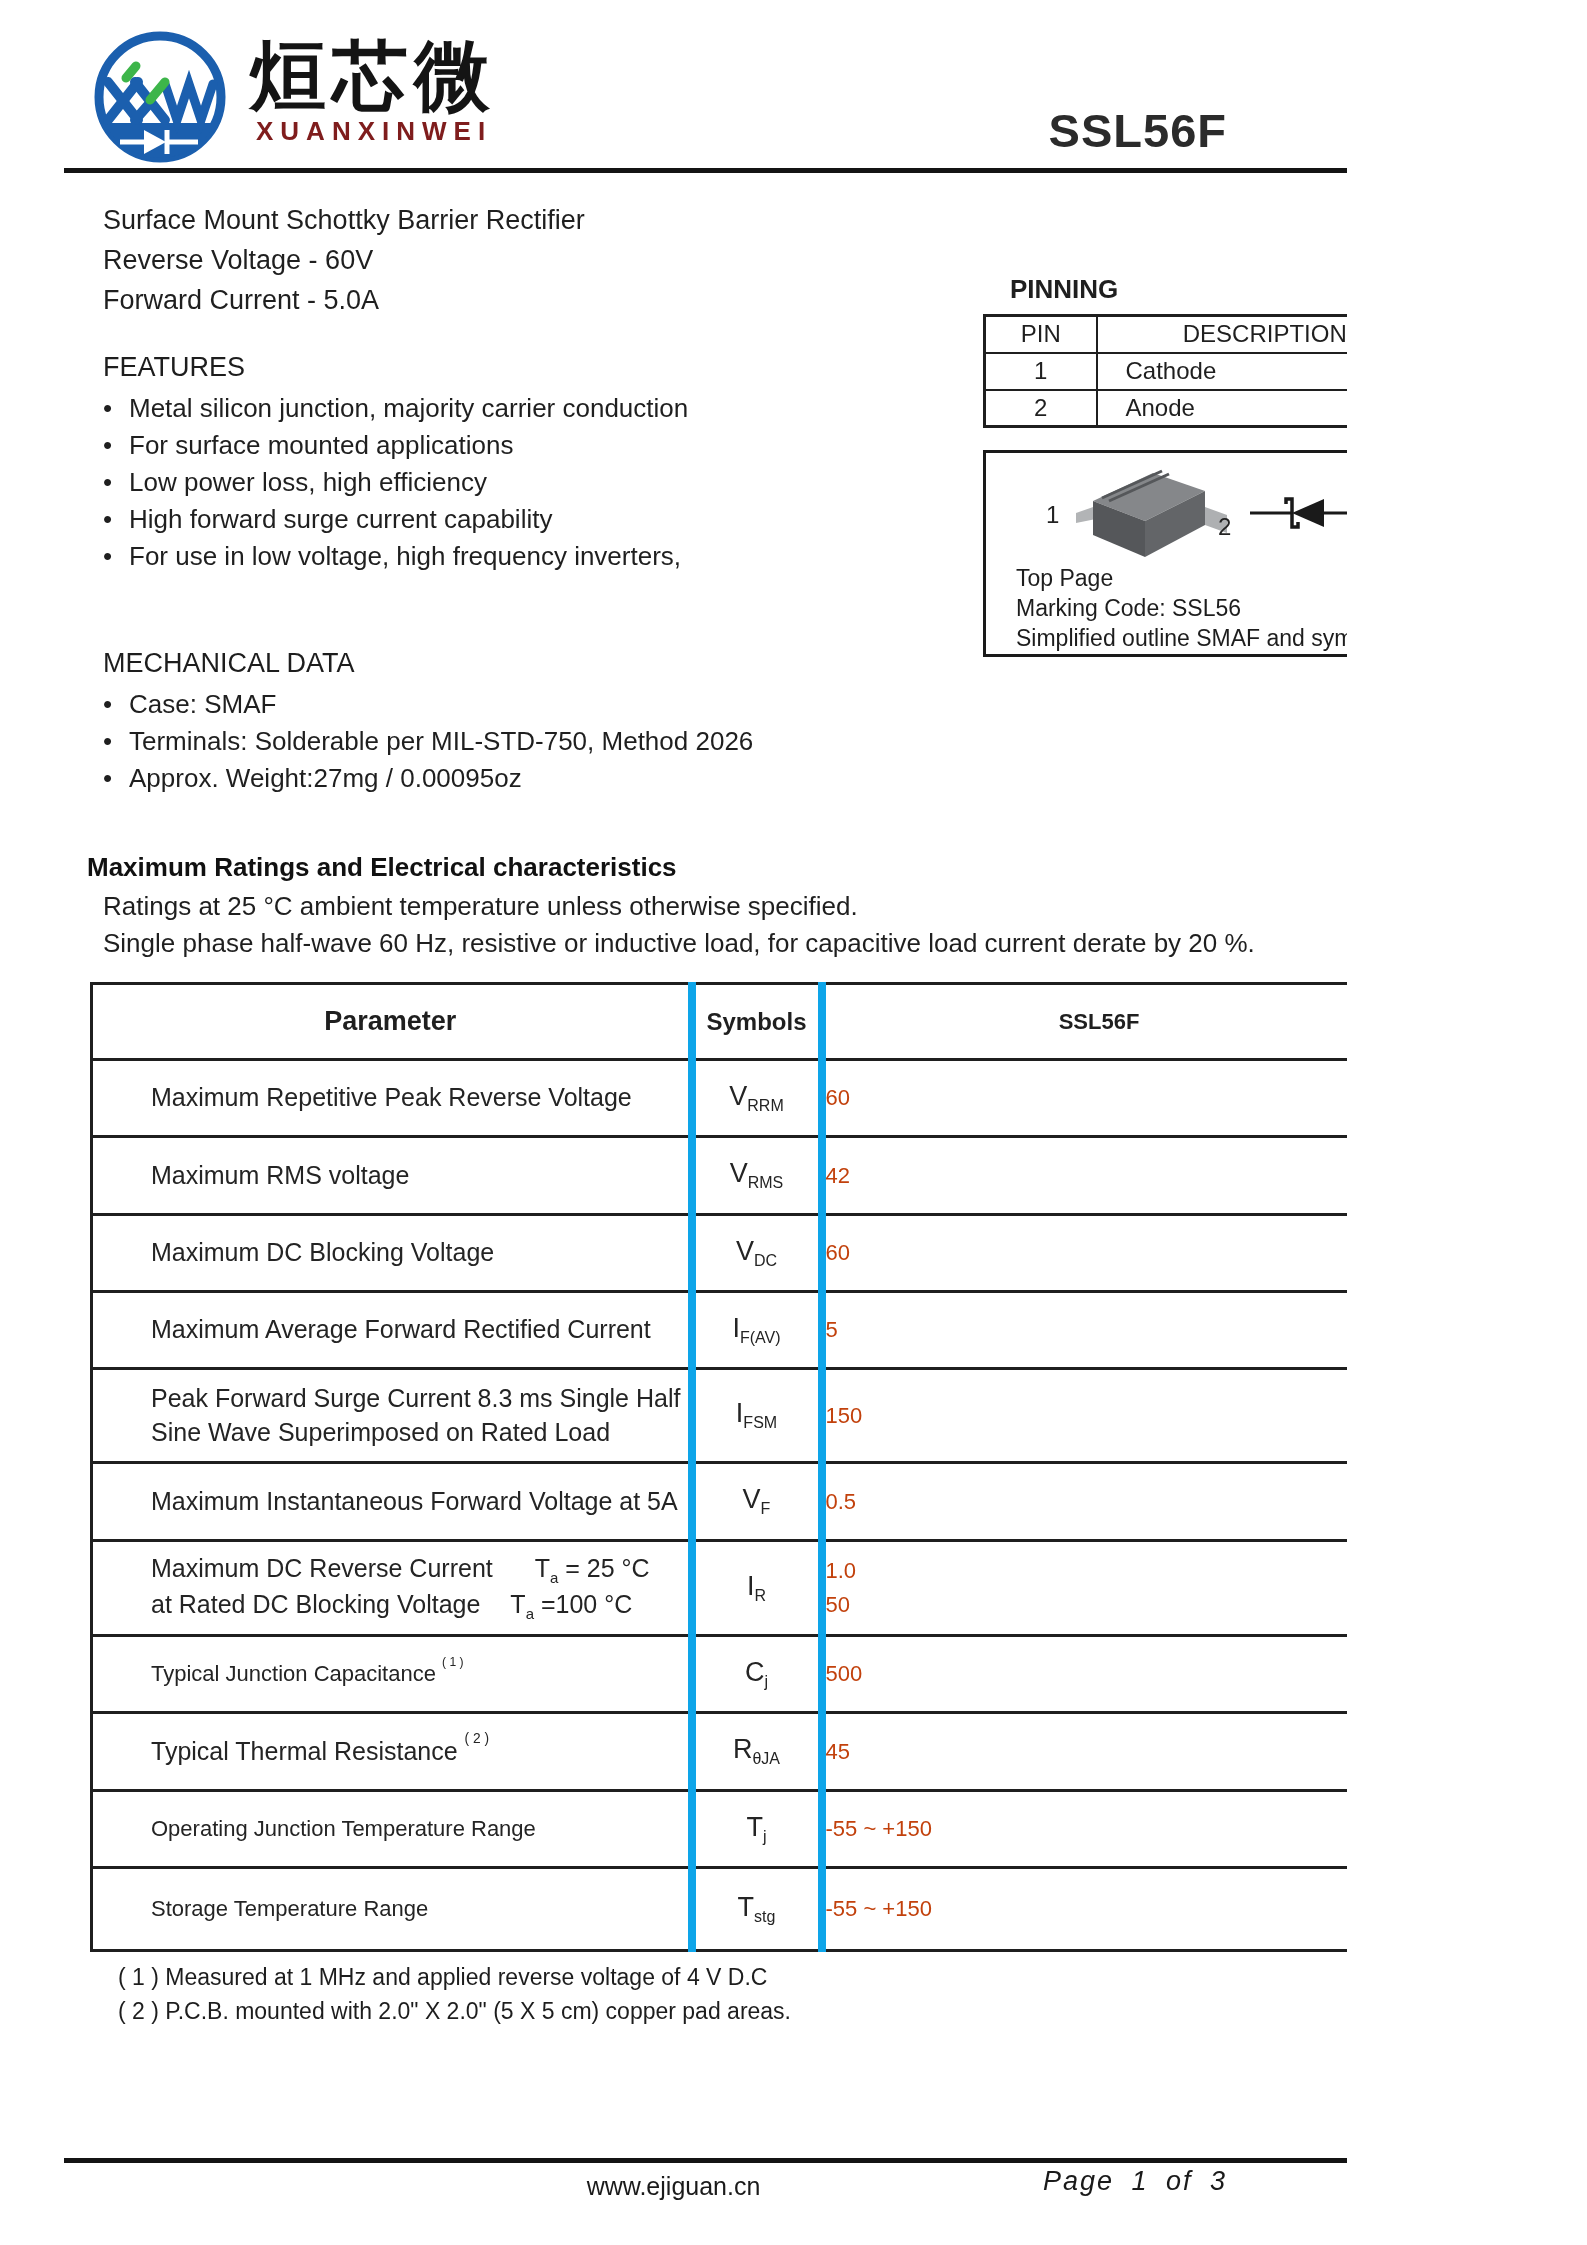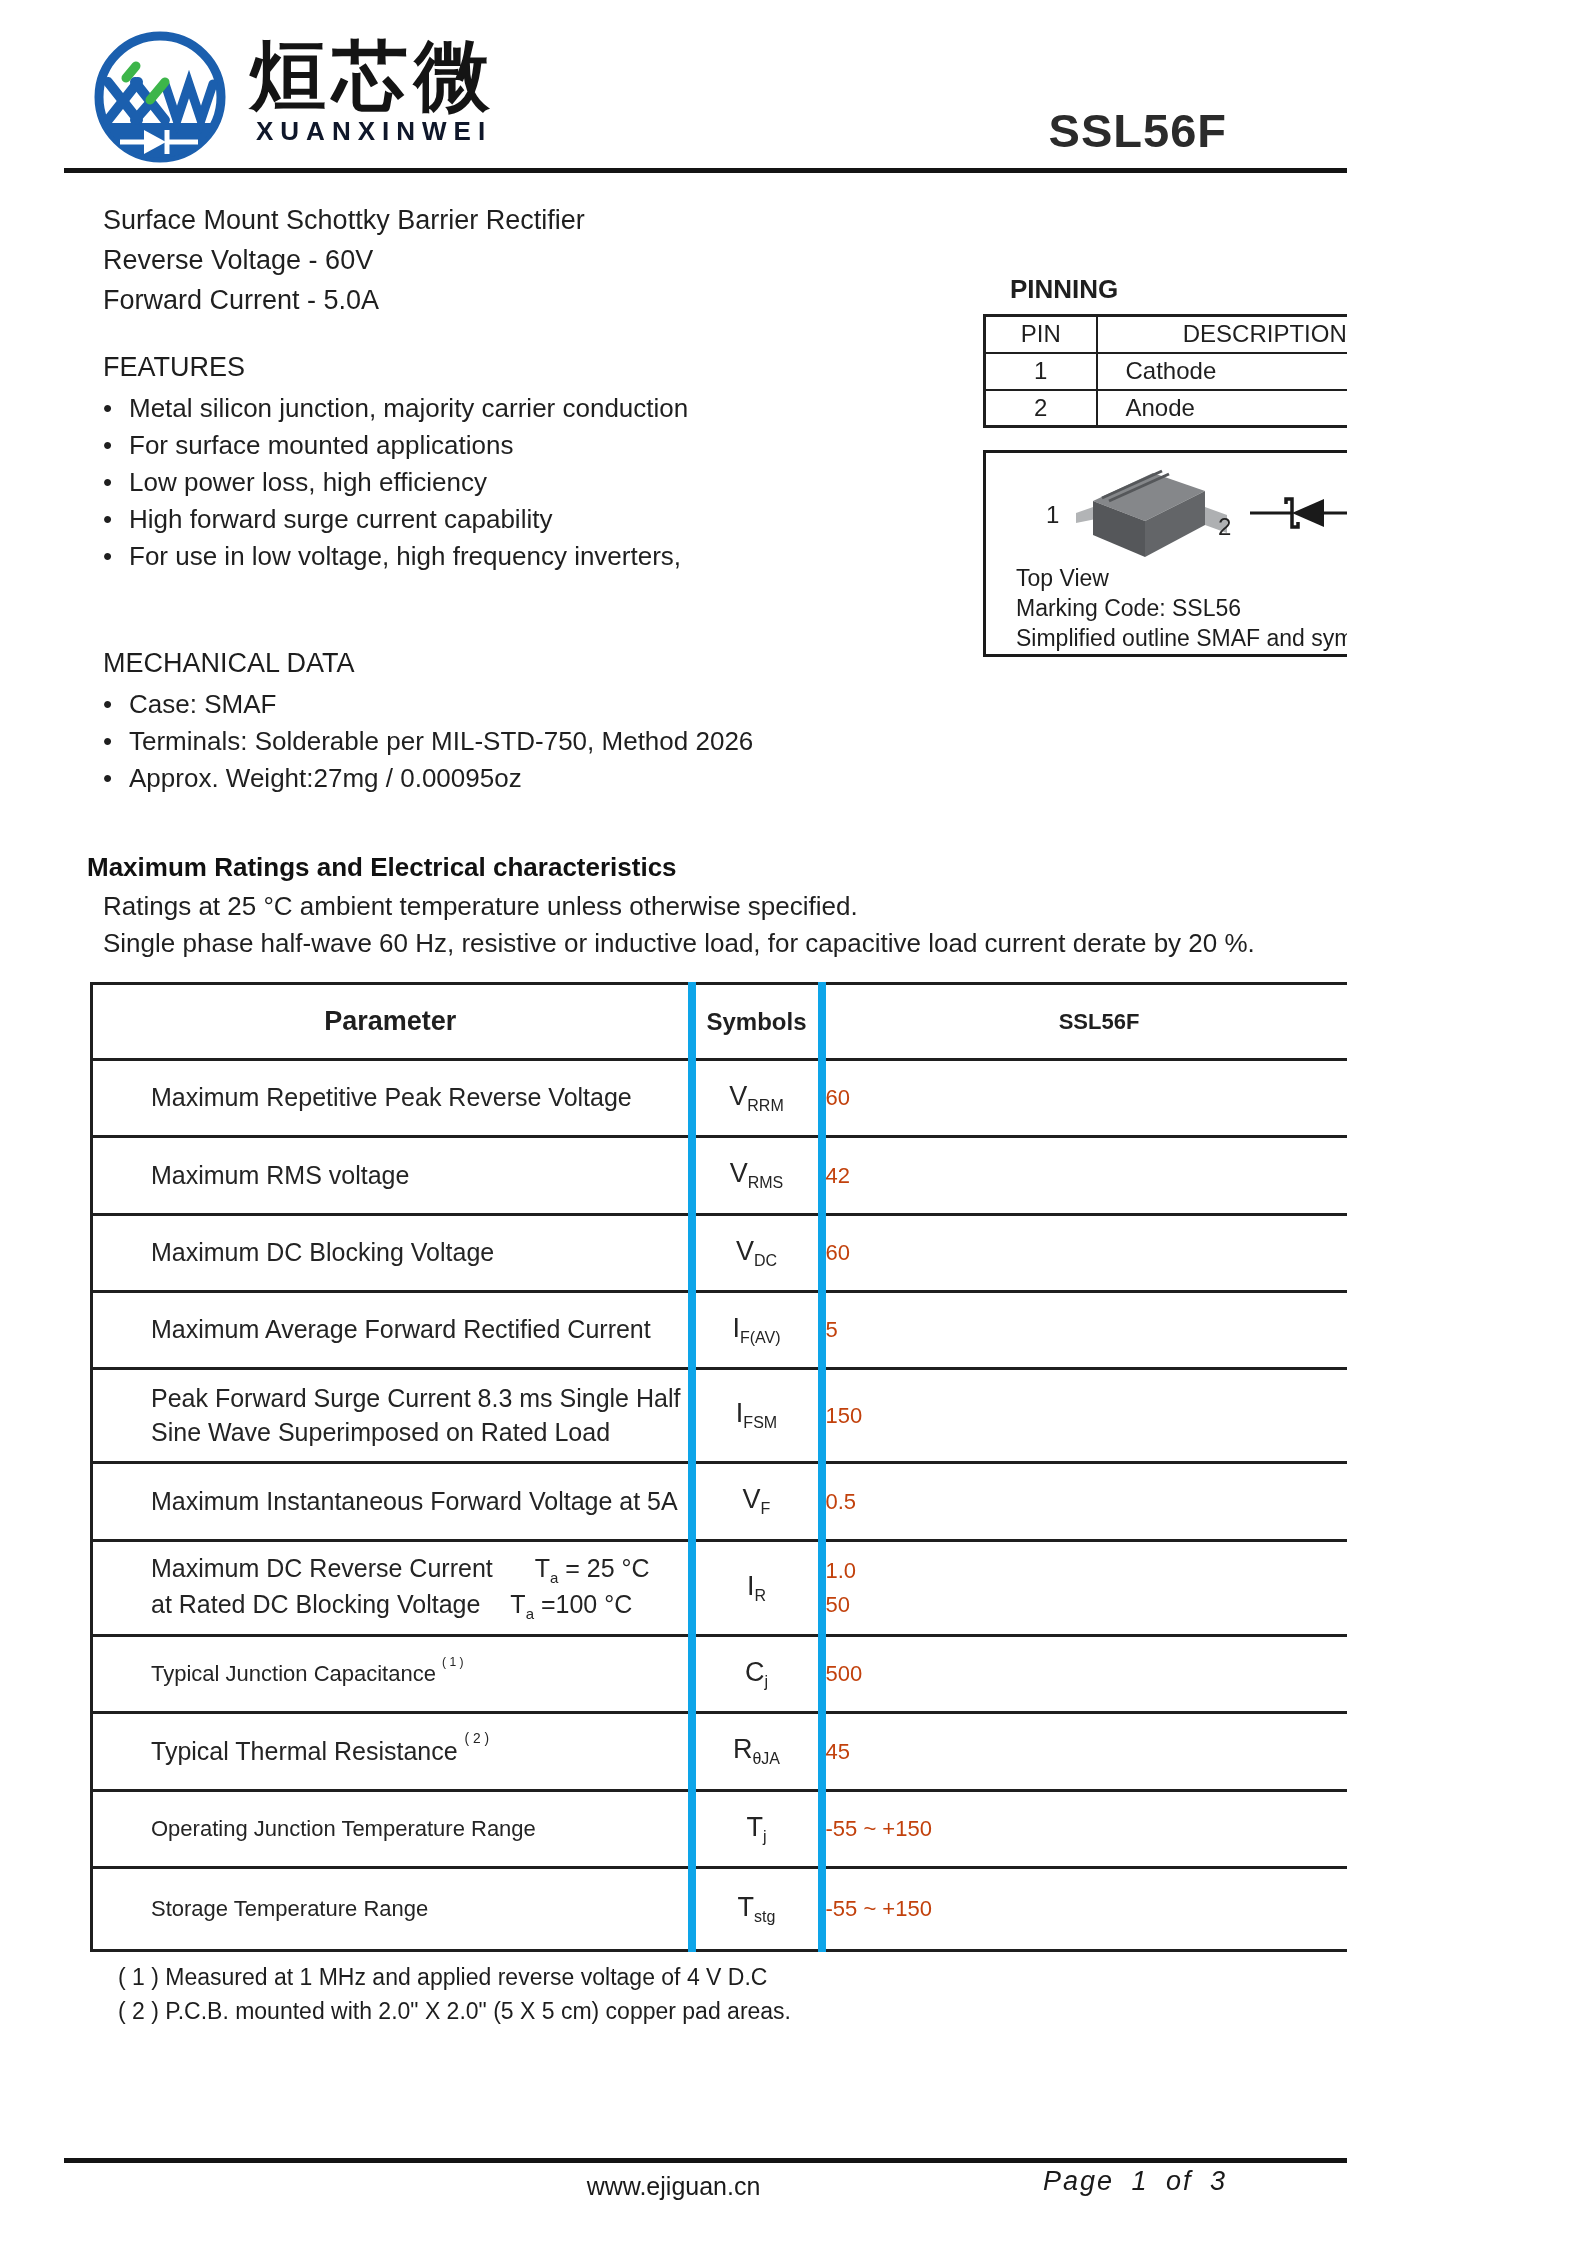--- a/index.html
+++ b/index.html
@@ -6,21 +6,21 @@
   * { margin:0; padding:0; box-sizing:border-box; }
   html,body { background:#ffffff; }
   .page {
     position:relative; width:1347px; height:2245px; background:#ffffff;
     font-family:"Liberation Sans", sans-serif; color:#1f1f1f; overflow:hidden;
   }
   .abs { position:absolute; }
 
   
   .brand-cn { left:250px; top:26px; font-size:76px; font-weight:bold; letter-spacing:6px; color:#141414; }
-  .brand-en { left:256px; top:116px; font-size:26px; font-weight:bold; letter-spacing:7px; color:#0f172a; }
+  .brand-en { left:256px; top:116px; font-size:26px; font-weight:bold; letter-spacing:7px; color:#7f1d1d; }
   .part-number { right:120px; top:103px; font-size:47px; font-weight:bold; color:#2b2b2b; letter-spacing:1px; }
   .rule { left:64px; width:1456px; height:5px; background:#141414; }
   .rule-top { top:168px; }
   .rule-bottom { top:2158px; }
 
   
   .desc { left:103px; top:200px; font-size:27px; line-height:40px; }
 
   
   .sec-title { font-size:27px; color:#1d1d1d; }
@@ -147,21 +147,21 @@
       <polygon points="137,46 159,54 159,72 137,64" fill="#aeb0b2"></polygon>
     </svg>
     <div class="abs pkg-pin-label" style="left:232px; top:60px;">2</div>
     <svg class="abs" style="left:264px; top:42px;" width="122" height="36" viewBox="0 0 122 36">
       <line x1="0" y1="18" x2="42" y2="18" stroke="#1a1a1a" stroke-width="3"></line>
       <path d="M36,9 L36,4 L42,4 L42,32 L48,32 L48,27" fill="none" stroke="#1a1a1a" stroke-width="3.5"></path>
       <polygon points="42,18 74,4 74,32" fill="#1a1a1a"></polygon>
       <line x1="74" y1="18" x2="122" y2="18" stroke="#1a1a1a" stroke-width="3"></line>
     </svg>
     <div class="abs pkg-captions">
-      <div>Top View</div>
+      <div>Top Page</div>
       <div>Marking Code:  SSL56</div>
       <div>Simplified outline SMAF and symbol</div>
     </div>
   </div>
 
   <div class="abs sec-title" style="left:103px; top:352px;">FEATURES</div>
   <div class="abs feat-block" style="left:103px; top:390px; width:640px;">
       <div class="feat-line">
         <span class="bullet">•</span>
         <span>Metal silicon junction, majority carrier conduction</span>

